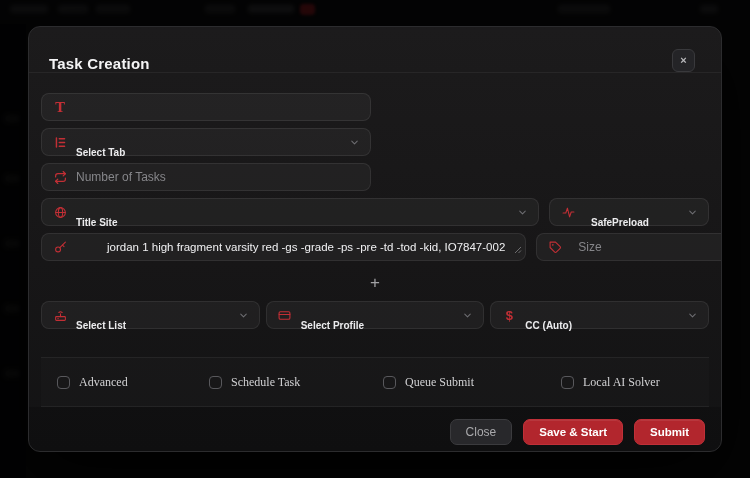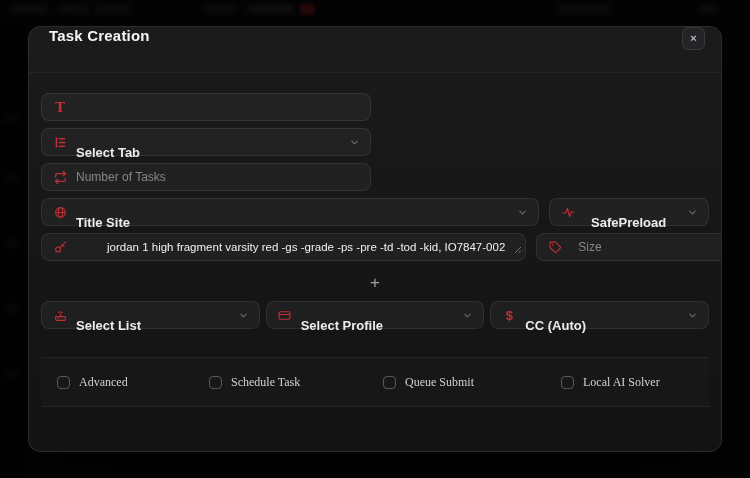--- a/index.html
+++ b/index.html
@@ -22,22 +22,22 @@
 
   
   .modal {
     position:absolute; left:28px; top:26px; width:694px; height:426px;
     background:linear-gradient(180deg,#1c1b1c 0%,#171617 55%,#131314 100%);
     border:1px solid #2c2c2e; border-radius:12px;
     box-shadow:0 25px 70px rgba(0,0,0,.85);
     display:flex; flex-direction:column; overflow:hidden;
   }
   .modal-header {
-    height:46px; flex:0 0 46px; display:flex; align-items:flex-start; justify-content:space-between;
-    padding:0 16px 0 20px; border-bottom:1px solid rgba(255,255,255,.055);
+    height:46px; flex:0 0 46px; display:flex; align-items:flex-end; justify-content:space-between;
+    padding:0 26px 0 20px; border-bottom:1px solid rgba(255,255,255,.055);
   }
   .modal-title { font-size:15px; font-weight:700; color:#f4f4f5; letter-spacing:.2px; }
   .close-btn {
     width:23px; height:23px; border-radius:6px; background:#242427; border:1px solid #39393c;
     color:#b9b9bc; font-size:11px; line-height:1; display:flex; align-items:center; justify-content:center;
     cursor:pointer; font-weight:700;
   }
 
   .modal-body { padding:20px 12px 0; flex:1 1 auto; }
 
@@ -45,21 +45,21 @@
     height:28px; border-radius:8px;
     background:rgba(255,255,255,.045);
     border:1px solid rgba(255,255,255,.075);
     display:flex; align-items:center; gap:9px;
     padding:0 10px 0 11px; margin-bottom:7px; position:relative;
   }
   .field .icon { width:14px; flex:0 0 14px; display:flex; align-items:center; justify-content:center; color:#c22f35; }
   .field .icon svg { display:block; }
   .glyph-icon { font-size:13px; font-weight:700; color:#c22f35; line-height:1; }
   .serif { font-family:"DejaVu Serif", serif; }
-  .value { font-size:13px; font-weight:600; color:#ececee; white-space:nowrap;margin-top:21px; }
+  .value { font-size:10px; font-weight:600; color:#ececee; white-space:nowrap;margin-top:21px; }
   .chev { margin-left:auto; color:#6e6e72; display:flex; }
   .txt-input {
     flex:1; background:transparent; border:none; outline:none;
     font-family:"Liberation Sans", sans-serif; font-size:12px; color:#ededef; min-width:0;
   }
   .txt-input::placeholder { color:#86868a; font-weight:400; }
 
   .w-narrow { width:330px; }
   .row { display:flex; gap:10px; }
   .row .grow { flex:1 1 auto; margin-bottom:7px; }
@@ -274,14 +274,19 @@
           <span class="cb-label">Queue Submit</span>
         </label>
         <label class="cb">
           <span class="cb-box"></span>
           <span class="cb-label">Local AI Solver</span>
         </label>
       </div>
 
   </div>
 
+  <div class="modal-footer">
+    <div class="btn btn-ghost">Close</div>
+    <div class="btn btn-red">Save &amp; Start</div>
+    <div class="btn btn-red">Submit</div>
+  </div>
 
 </div>
 
 </body></html>

